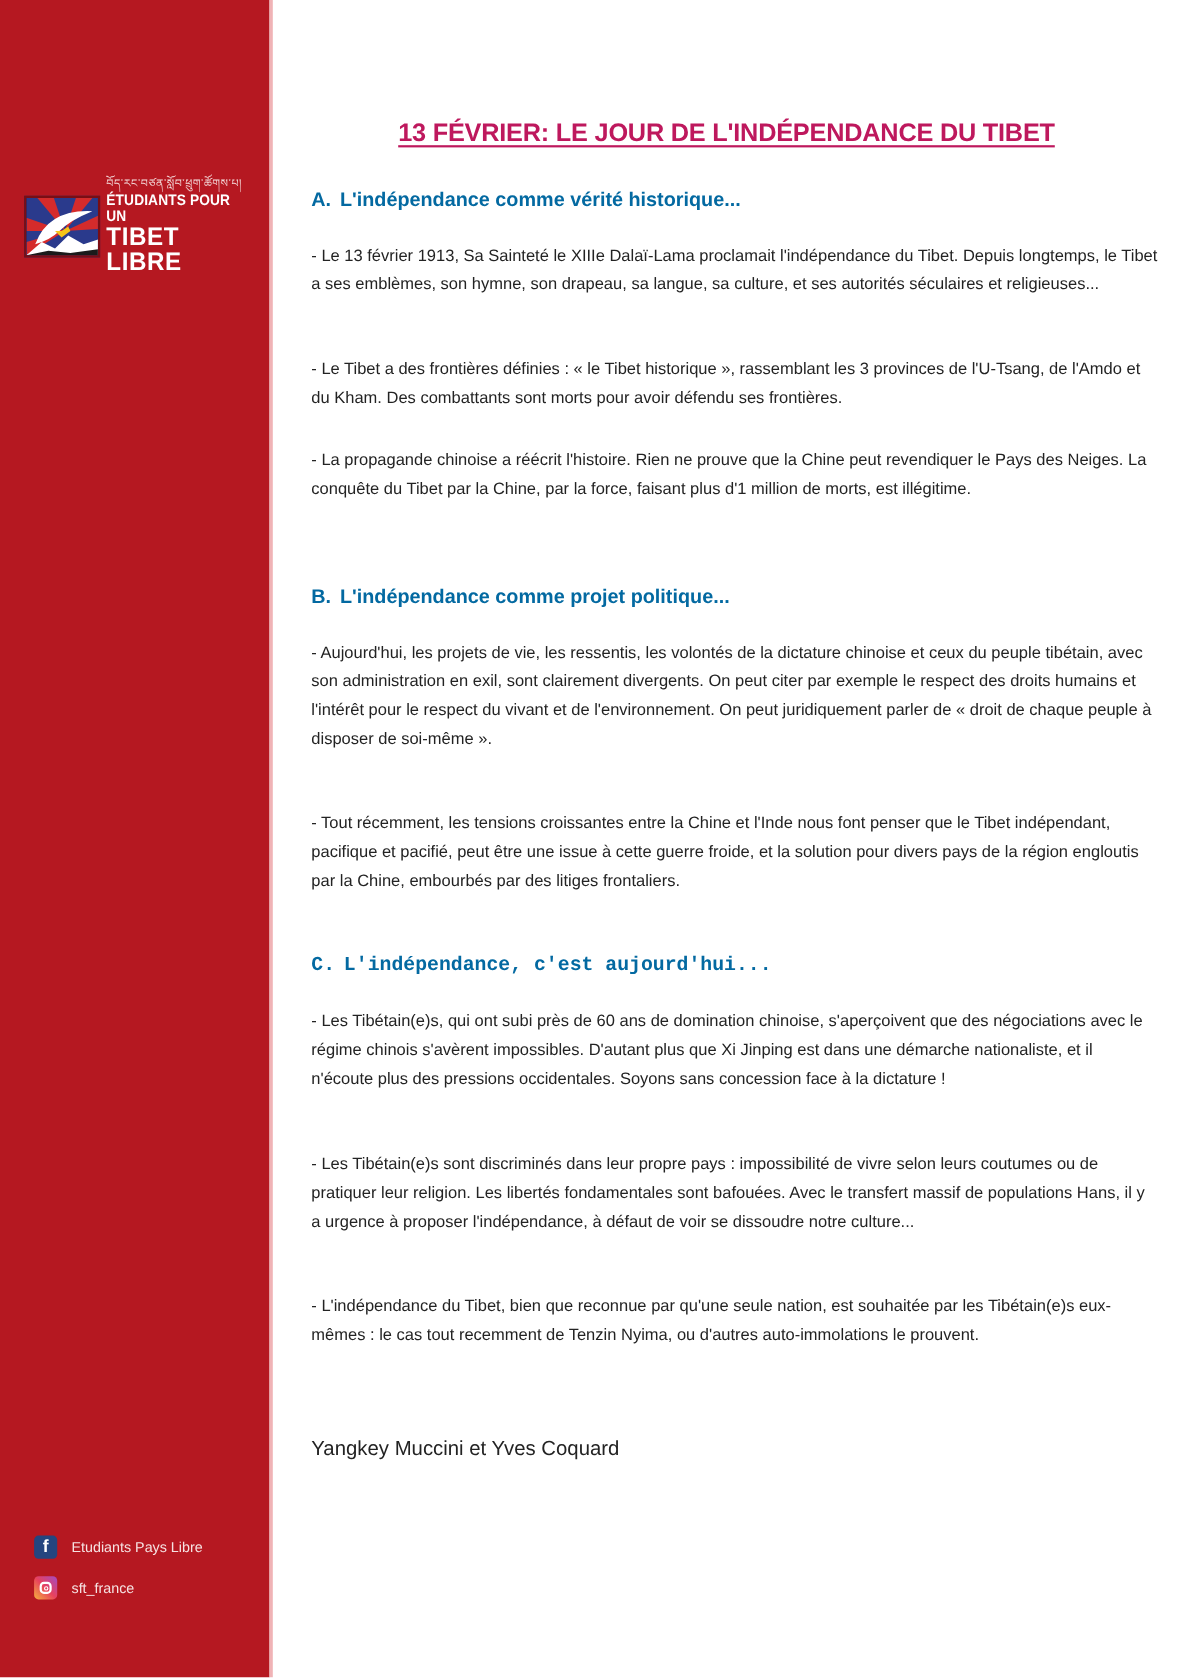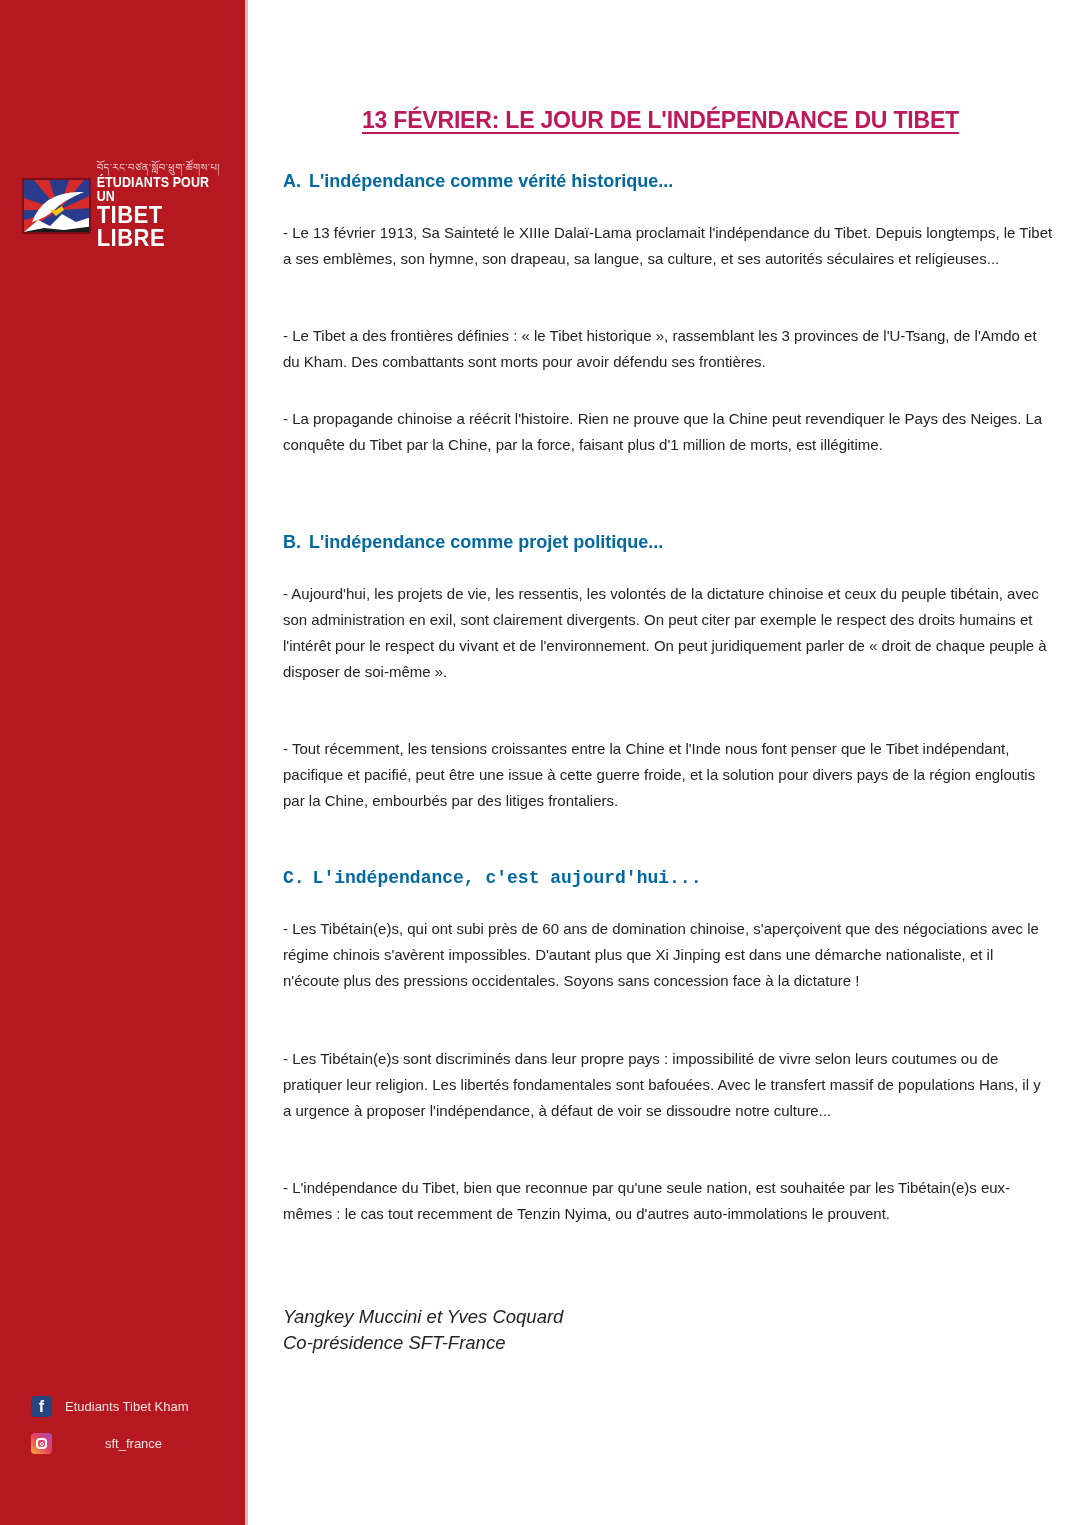--- a/index.html
+++ b/index.html
@@ -23,21 +23,21 @@
   }
   .logo-text { margin-left: 6px; color: #ffffff; line-height: 1; }
   .logo-tib { font-size: 10px; letter-spacing: 0.5px; color: #f3d7d7; margin-bottom: 4px; }
   .logo-l1 { font-size: 12.5px; font-weight: bold; letter-spacing: 0.1px; transform: scaleY(1.1); }
   .logo-l2 { font-size: 22px; font-weight: bold; margin-top: 3px; letter-spacing: 0.5px; transform: scaleY(1.05); }
   .side-info { position: absolute; left: 19px; top: 268px; color: #f3dede; font-size: 13px; line-height: 22.5px; }
   .side-info .org { font-weight: bold; color: #fbeaea; }
   .side-info .email { margin-top: 22px; }
   .social { position: absolute; left: 31px; color: #f6e2e2; font-size: 13px; display: flex; align-items: center; }
   .social.fb { top: 1396px; }
-  .social.ig { top: 1433px; gap: 40px; }
+  .social.ig { top: 1433px; }
   .social .ico { width: 21px; height: 21px; border-radius: 4px; margin-right: 13px; display: flex; align-items: center; justify-content: center; color: #fff; font-weight: bold; font-size: 16px; }
   .ico.fb-ico { background: #24457f; }
   .ico.ig-ico { background: linear-gradient(45deg, #f5b13d 0%, #e8415d 50%, #a24bc4 100%); }
   .ig-inner { width: 11px; height: 11px; border: 2px solid #fff; border-radius: 4px; box-sizing: border-box; position: relative; }
   .ig-inner::after { content: ""; position: absolute; left: 1.5px; top: 1.5px; width: 4px; height: 4px; border: 1.5px solid #fff; border-radius: 50%; box-sizing: border-box; }
   .divider { position: absolute; left: 245px; top: 0; width: 3px; height: 1525px; background: #f0b3b6; }
   .title {
     position: absolute; left: 362px; top: 107px; font-size: 23px; font-weight: bold;
     text-decoration: underline; text-underline-offset: 4px; color: #be185d; white-space: nowrap;
     letter-spacing: -0.2px;
@@ -69,21 +69,21 @@
     <div class="logo-text">
       <div class="logo-tib">བོད་རང་བཙན་སློབ་ཕྲུག་ཚོགས་པ།</div>
       <div class="logo-l1">ÉTUDIANTS POUR UN</div>
       <div class="logo-l2">TIBET LIBRE</div>
     </div>
   </div>
 
 
   <div class="social fb">
     <span class="ico fb-ico">f</span>
-    <span>Etudiants Tibet Kham</span>
+    <span>Etudiants Pays Libre</span>
   </div>
   <div class="social ig">
     <span class="ico ig-ico">
         <span class="ig-inner"></span>
       </span>
     <span>sft_france</span>
   </div>
 </div>
 <div class="divider"></div>
 
@@ -102,16 +102,15 @@
 <div class="para" style="top:581px;">- Aujourd'hui, les projets de vie, les ressentis, les volontés de la dictature chinoise et ceux du peuple tibétain, avec son administration en exil, sont clairement divergents. On peut citer par exemple le respect des droits humains et l'intérêt pour le respect du vivant et de l'environnement. On peut juridiquement parler de « droit de chaque peuple à disposer de soi-même ».</div>
 <div class="para" style="top:736px;">- Tout récemment, les tensions croissantes entre la Chine et l'Inde nous font penser que le Tibet indépendant, pacifique et pacifié, peut être une issue à cette guerre froide, et la solution pour divers pays de la région engloutis par la Chine, embourbés par des litiges frontaliers.</div>
 
 <div class="heading" style="top:868px;font-family:Liberation Mono, monospace;">
   <span class="letter">C.</span><span>L'indépendance, c'est aujourd'hui...</span>
 </div>
 <div class="para" style="top:916px;">- Les Tibétain(e)s, qui ont subi près de 60 ans de domination chinoise, s'aperçoivent que des négociations avec le régime chinois s'avèrent impossibles. D'autant plus que Xi Jinping est dans une démarche nationaliste, et il n'écoute plus des pressions occidentales. Soyons sans concession face à la dictature !</div>
 <div class="para" style="top:1046px;">- Les Tibétain(e)s sont discriminés dans leur propre pays : impossibilité de vivre selon leurs coutumes ou de pratiquer leur religion. Les libertés fondamentales sont bafouées. Avec le transfert massif de populations Hans, il y a urgence à proposer l'indépendance, à défaut de voir se dissoudre notre culture...</div>
 <div class="para" style="top:1175px;">- L'indépendance du Tibet, bien que reconnue par qu'une seule nation, est souhaitée par les Tibétain(e)s eux-mêmes : le cas tout recemment de Tenzin Nyima, ou d'autres auto-immolations le prouvent.</div>
 
-<div class="sig" style="top:1304px;font-style:italic;">
+<div class="sig" style="top:1304px;">
   <div>Yangkey Muccini et Yves Coquard</div>
-  <div>Co-présidence SFT-France</div>
 </div>
 
 </body></html>

